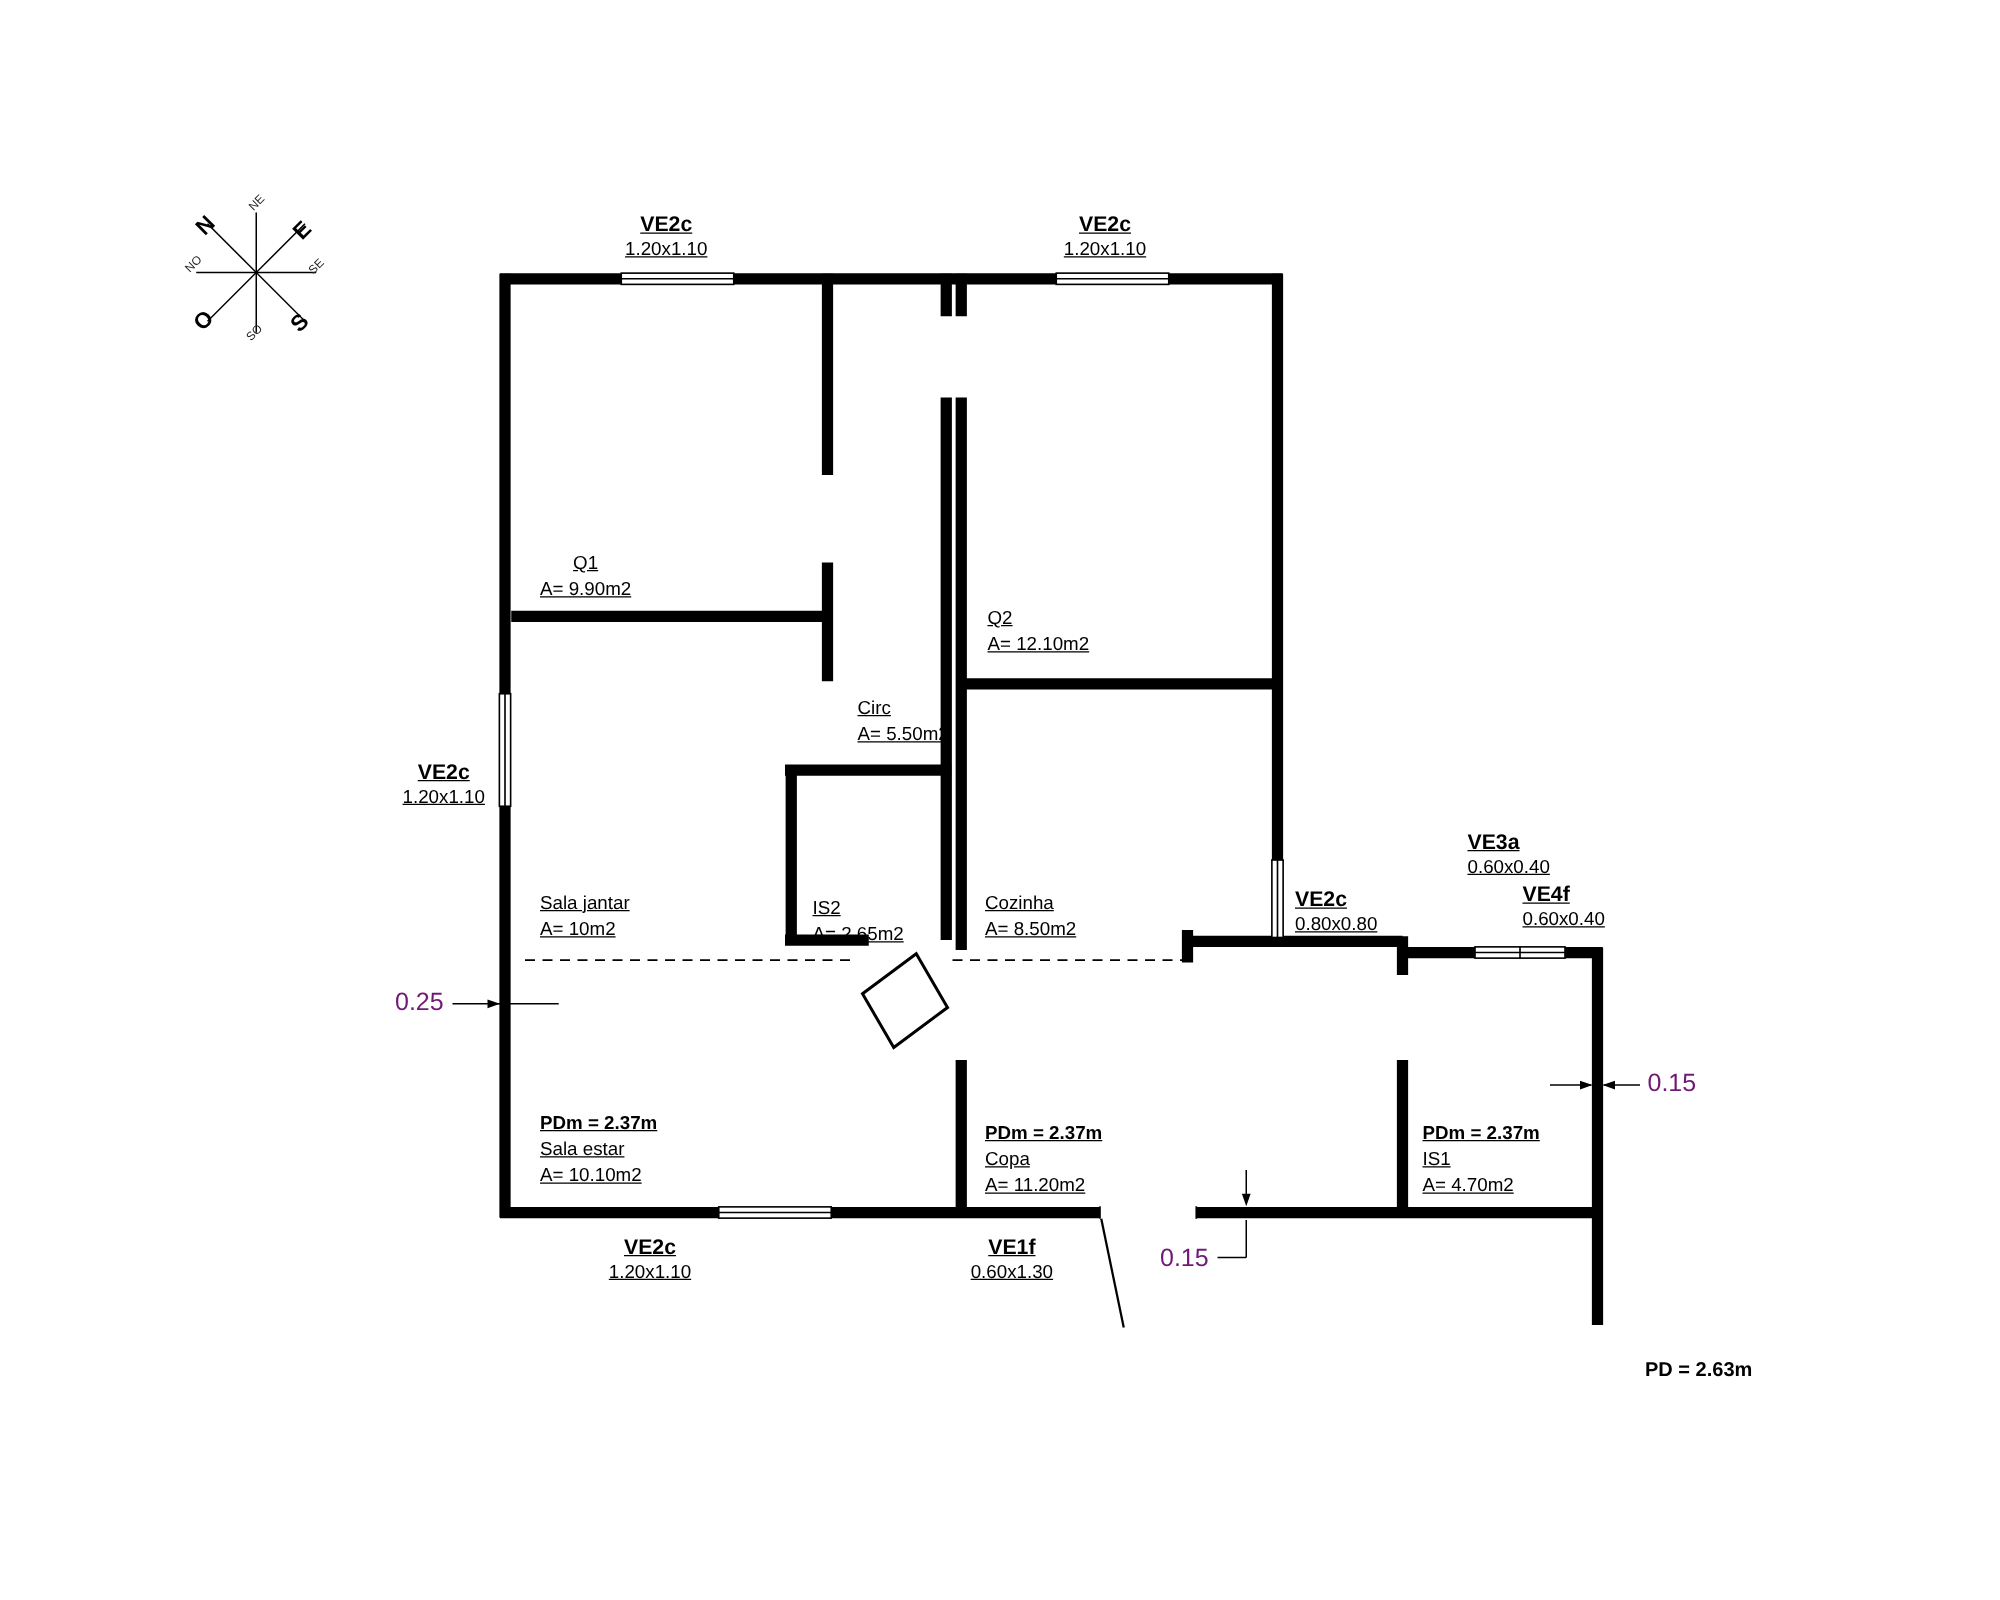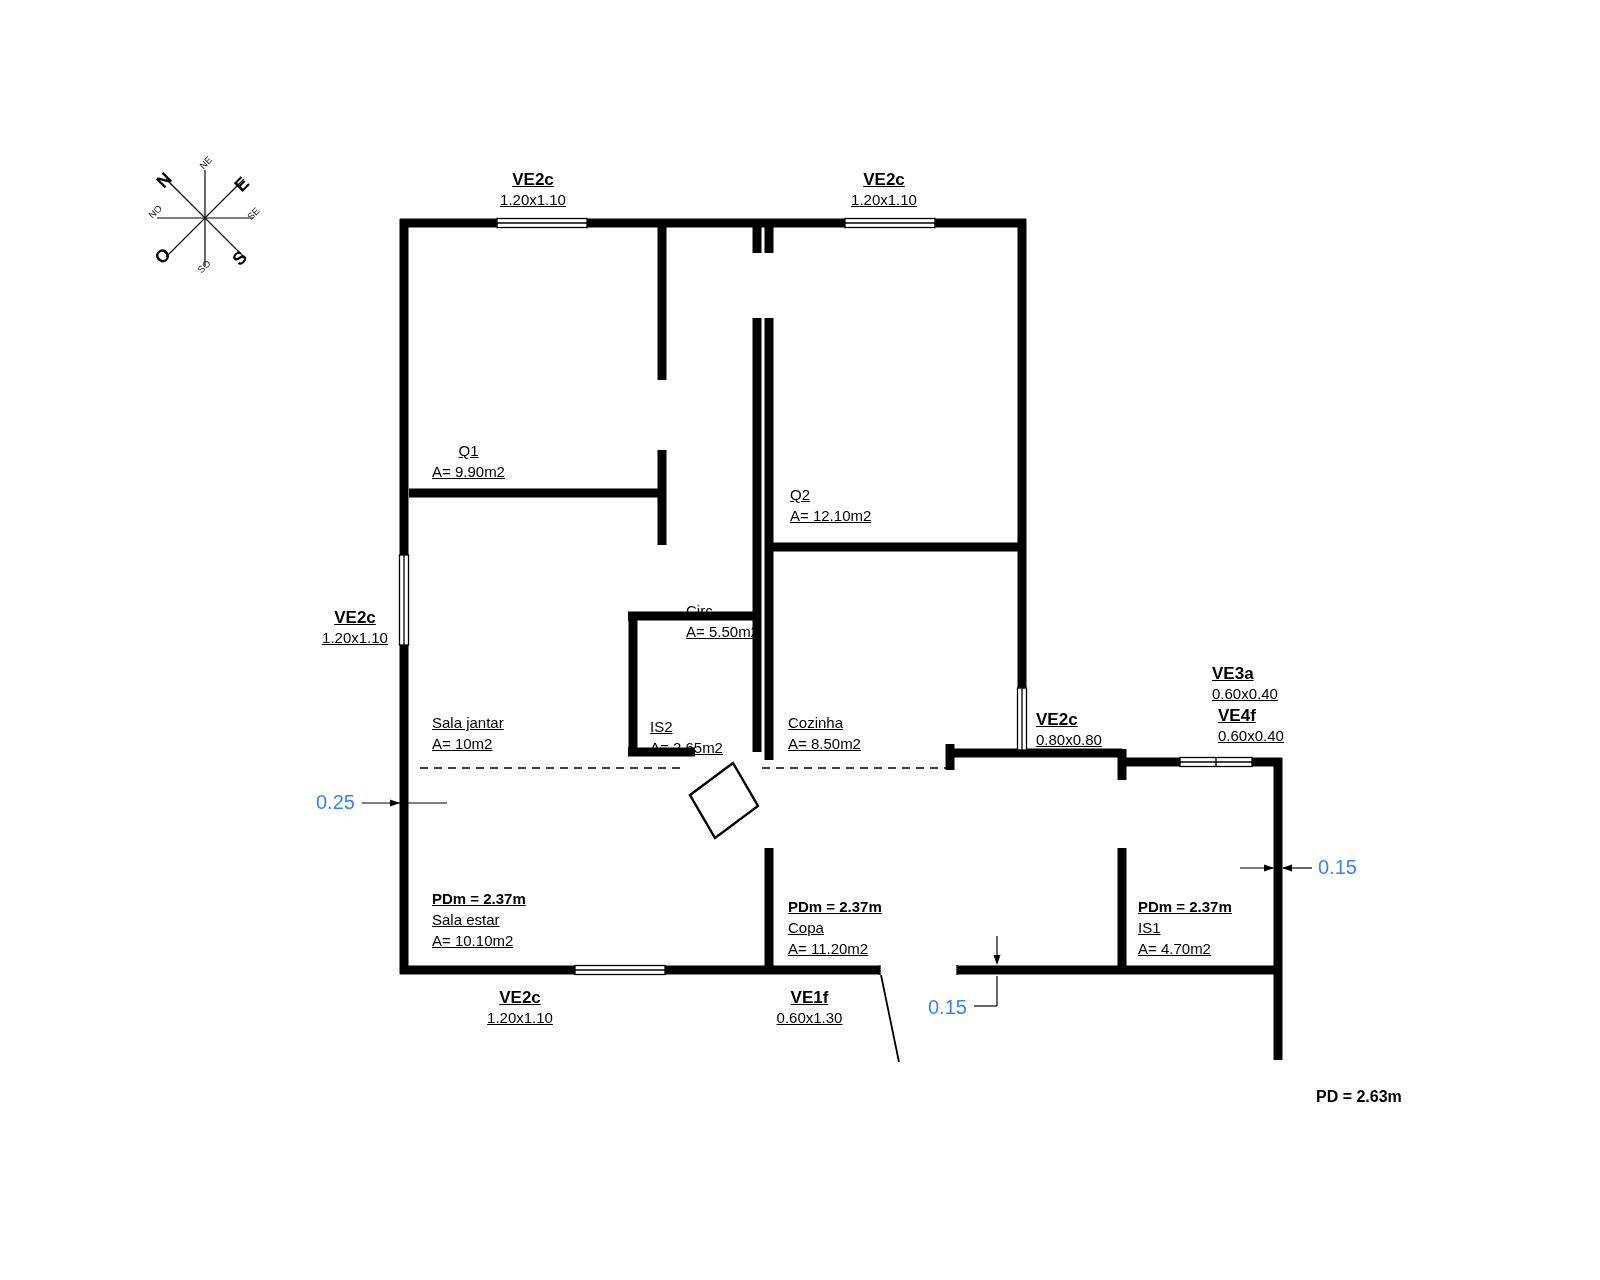--- a/index.html
+++ b/index.html
@@ -6,21 +6,21 @@
   .canvas {
     position:relative; width:1600px; height:1280px; background:#ffffff;
     font-family:"Liberation Sans", sans-serif; color:#000; overflow:hidden;
   }
   svg.plan { position:absolute; left:0; top:0; }
   .lbl { position:absolute; font-size:15px; line-height:21px; white-space:nowrap;text-decoration:underline; }
   .win { text-align:center; }
   .win-name { font-weight:bold; font-size:17px; line-height:20px; }
   .win-size { font-size:15px; line-height:20px; }
   .bold { font-weight:bold; }
-  .red { position:absolute; color:#3b82f6; font-size:20px; font-weight:normal; white-space:nowrap; }
+  .red { position:absolute; color:#701a75; font-size:20px; font-weight:normal; white-space:nowrap; }
   .pd  { position:absolute; font-weight:bold; font-size:16px; white-space:nowrap;margin-top:44px; }
   .compass-cardinal { position:absolute; font-weight:bold; font-size:18px; transform:rotate(-45deg); }
   .compass-inter { position:absolute; font-size:9.5px; color:#222; transform:rotate(-45deg); }
 </style>
 </head>
 <body>
 
 <div class="canvas">
 
   <svg class="plan" width="1600" height="1280" viewBox="0 0 1600 1280">
@@ -163,41 +163,41 @@
   <div class="lbl win" style="left:762px; top:988px; width:95px;">
     <div class="win-name">VE1f</div>
     <div class="win-size">0.60x1.30</div>
   </div>
 
   <div class="lbl" style="left:1036px; top:710px;">
     <div class="win-name">VE2c</div>
     <div class="win-size">0.80x0.80</div>
   </div>
 
-  <div class="lbl" style="left:1174px; top:664px;margin-left:38px;">
+  <div class="lbl" style="left:1174px; top:664px;">
     <div class="win-name">VE3a</div>
     <div class="win-size">0.60x0.40</div>
   </div>
 
   <div class="lbl" style="left:1174px; top:706px;margin-left:44px;">
     <div class="win-name">VE4f</div>
     <div class="win-size">0.60x0.40</div>
   </div>
 
   <div class="lbl" style="left:432px; top:440px;text-align:center;">
     <div>Q1</div>
     <div>A= 9.90m2</div>
   </div>
 
   <div class="lbl" style="left:790px; top:484px;">
     <div>Q2</div>
     <div>A= 12.10m2</div>
   </div>
 
-  <div class="lbl" style="left:686px; top:556px;margin-top:44px;">
+  <div class="lbl" style="left:686px; top:556px;">
     <div>Circ</div>
     <div>A= 5.50m2</div>
   </div>
 
   <div class="lbl" style="left:650px; top:716px;">
     <div>IS2</div>
     <div>A= 2.65m2</div>
   </div>
 
   <div class="lbl" style="left:432px; top:712px;">

